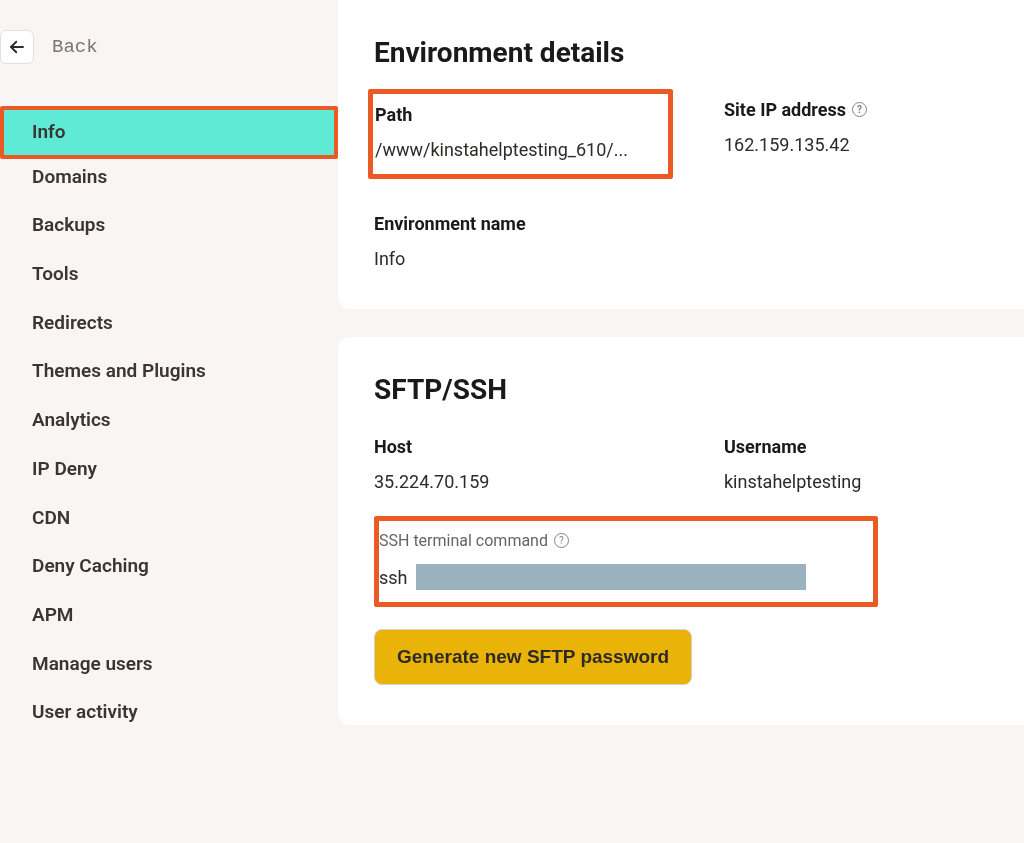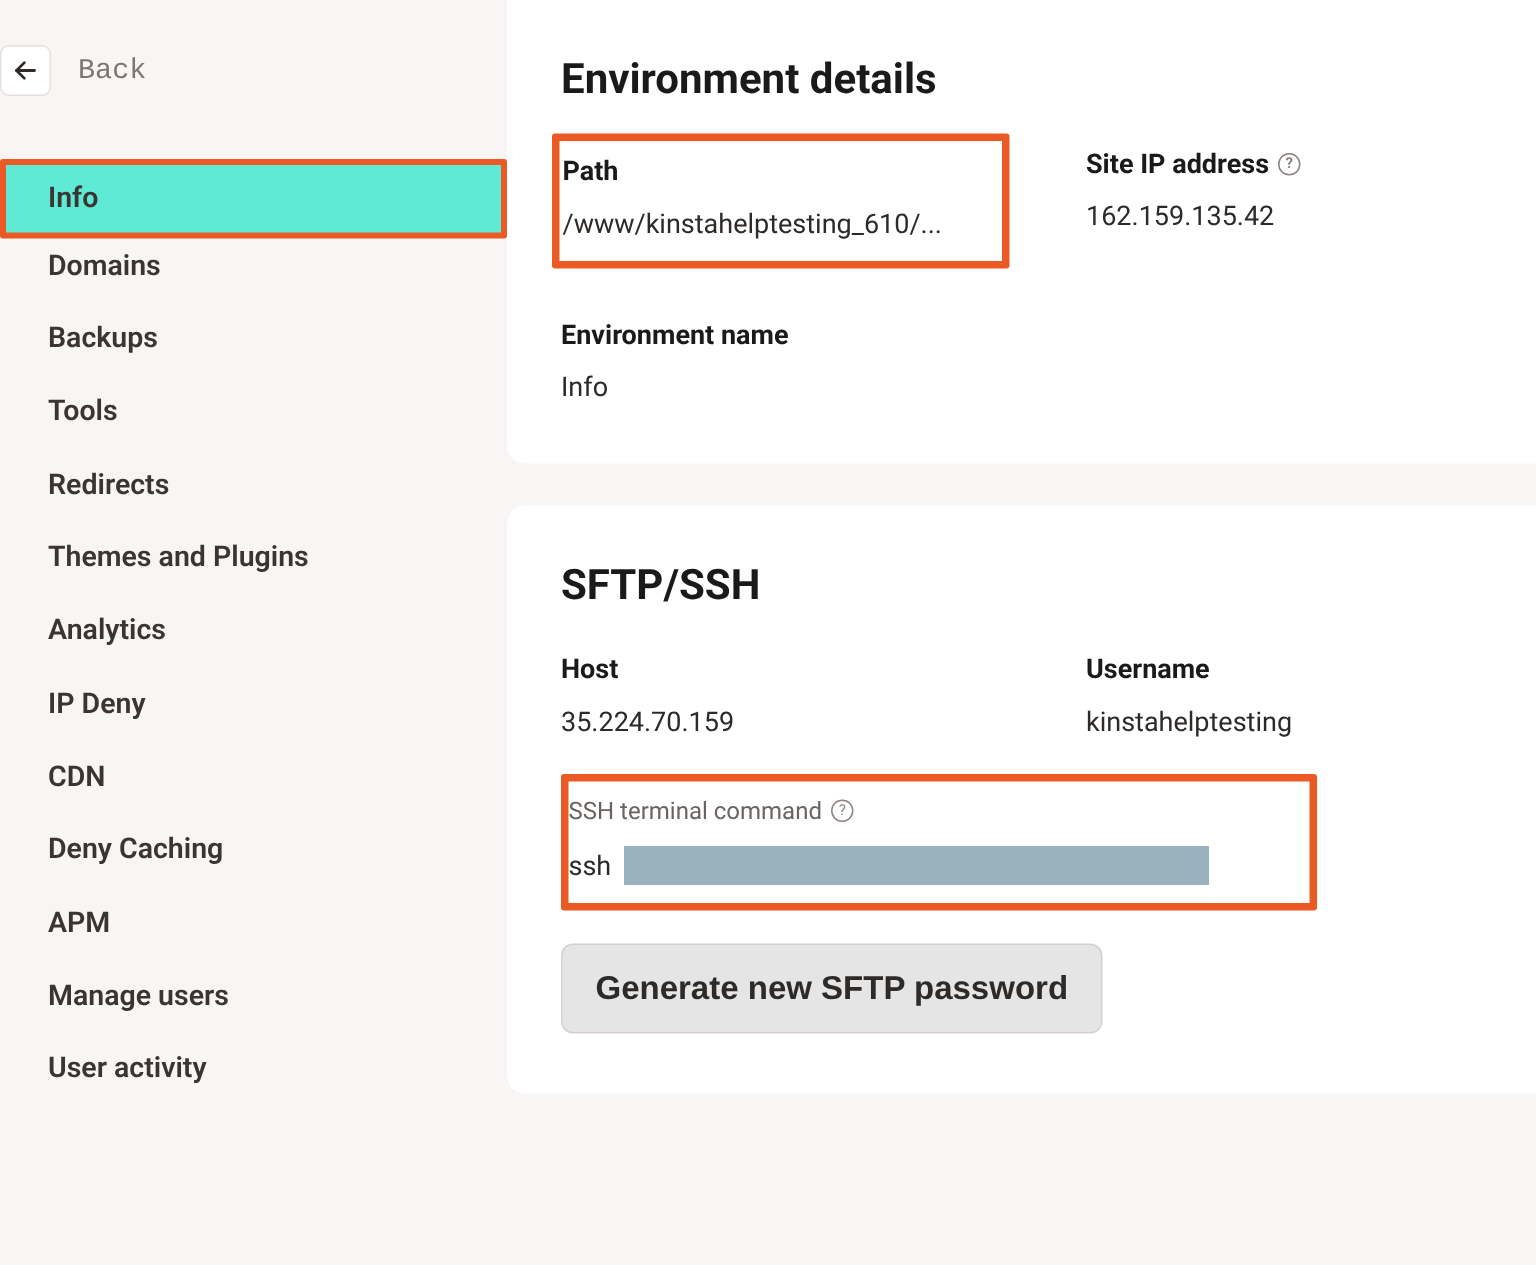--- a/index.html
+++ b/index.html
@@ -136,25 +136,25 @@
     }
     .ssh-redact {
       display: inline-block;
       width: 390px;
       height: 26px;
       background: #99b2bd;
     }
     .action-btn {
       margin-top: 22px;
       display: inline-block;
-      background: #e5e5e5;
+      background: #eab308;
       border: 1.5px solid #d6d0cd;
       border-radius: 8px;
       padding: 16px 22px;
-      font-size: 22px;
+      font-size: 19px;
       font-weight: 600;
       color: #2d2a28;
       cursor: pointer;
     }
   </style>
 </head>
 <body>
 
 <div class="page">
   <aside class="sidebar">

